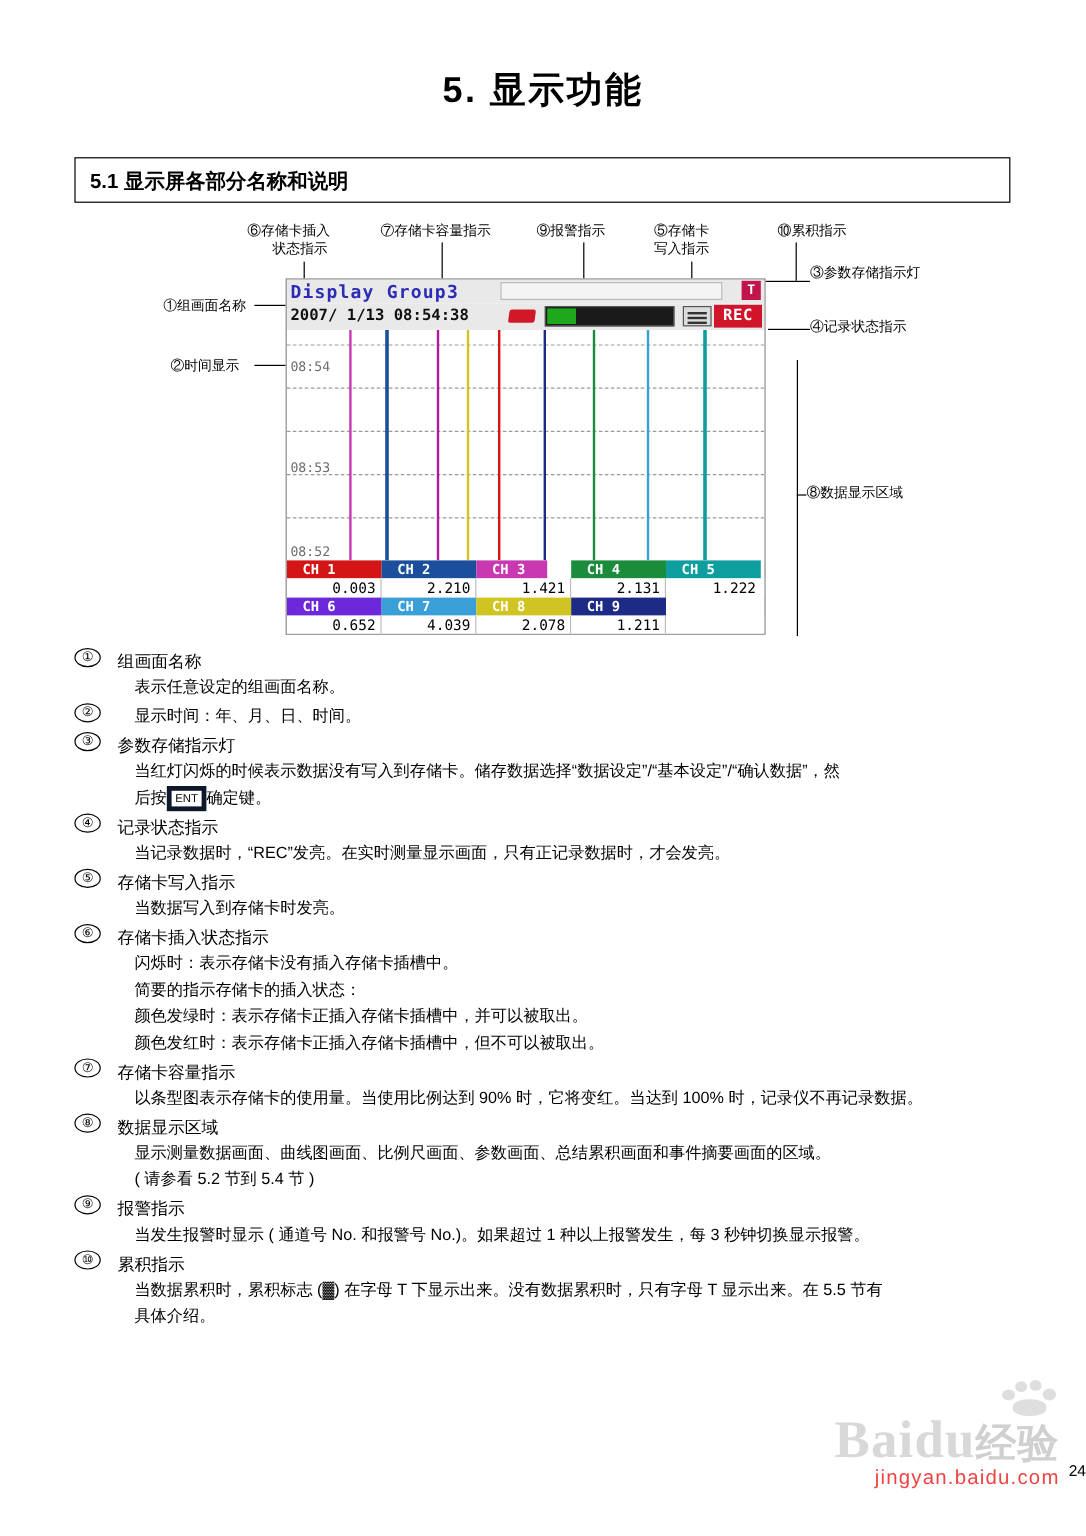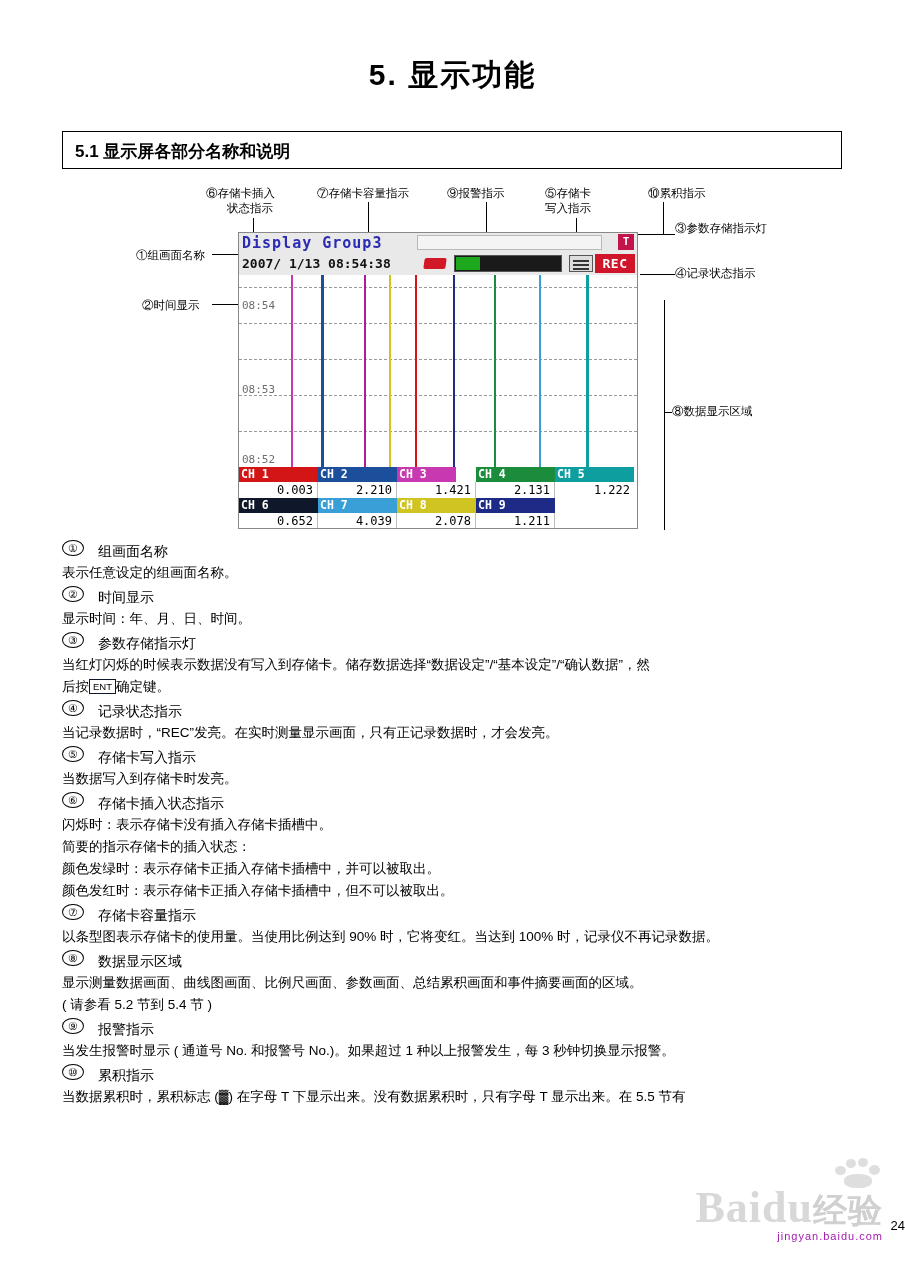--- a/index.html
+++ b/index.html
@@ -239,21 +239,21 @@
     width: 100%;
     height: 15px;
   }
   .legend-cell {
     position: absolute;
     top: 0;
     height: 15px;
     font-size: 11.5px;
     color: #fff;
     line-height: 15px;
-    padding-left: 2px;
+    padding-left: 13px;
     box-sizing: border-box;
     font-family: "DejaVu Sans Mono", monospace;
     font-weight: bold;
   }
   .value-row {
     position: relative;
     width: 100%;
     height: 16px;
     background: #fff;
   }
@@ -294,25 +294,26 @@
     font-size: 11px;
     line-height: 15px;
     text-align: center;
     box-sizing: border-box;
   }
   .item-title {
     margin-left: 36px;
     font-size: 14px;
   }
   .item-body {
+    margin-left: 50px;
     font-size: 13.5px;
   }
   .ent-key {
     display: inline-block;
-    border: 1px solid #0f172a;
+    border: 4px solid #0f172a;
     font-size: 9.5px;
     padding: 0 3px;
     line-height: 13px;
     vertical-align: 1px;
     font-family: "Liberation Sans", sans-serif;
   }
   .page-number {
     position: absolute;
     left: 0;
     top: 1218px;
@@ -331,22 +332,22 @@
   }
   .wm-main {
     font-size: 44px;
     font-weight: bold;
     color: #d8d8d8;
     letter-spacing: 1px;
     font-family: "Liberation Serif", serif;
   }
   .wm-main .cn { color: #d0d0d0; font-size: 34px; }
   .wm-sub {
-    font-size: 11px;
-    color: #a21caf;
+    font-size: 17px;
+    color: #ef4444;
     letter-spacing: 1px;
     margin-top: -4px;
   }
   .wm-paw {
     position: absolute;
     right: 2px;
     top: -26px;
     width: 46px;
     height: 30px;
   }
@@ -449,21 +450,21 @@
           <div class="legend-cell" style="left:316px; width:79px; background:#0f9ea0;">CH 5</div>
         </div>
         <div class="value-row">
           <div class="value-cell" style="left:0px;   width:79px;">0.003</div>
           <div class="value-cell" style="left:79px;  width:79px;">2.210</div>
           <div class="value-cell" style="left:158px; width:79px;">1.421</div>
           <div class="value-cell" style="left:237px; width:79px;">2.131</div>
           <div class="value-cell" style="left:316px; width:79px; border-right:none;">1.222</div>
         </div>
         <div class="legend-row">
-          <div class="legend-cell" style="left:0px;   width:79px; background:#0f172a;">CH 6</div>
+          <div class="legend-cell" style="left:0px;   width:79px; background:#6d28d9;">CH 6</div>
           <div class="legend-cell" style="left:79px;  width:79px; background:#3a9fd6;">CH 7</div>
           <div class="legend-cell" style="left:158px; width:79px; background:#cfc422;">CH 8</div>
           <div class="legend-cell" style="left:237px; width:79px; background:#1d2a86;">CH 9</div>
         </div>
         <div class="value-row">
           <div class="value-cell" style="left:0px;   width:79px;">0.652</div>
           <div class="value-cell" style="left:79px;  width:79px;">4.039</div>
           <div class="value-cell" style="left:158px; width:79px;">2.078</div>
           <div class="value-cell" style="left:237px; width:79px;">1.211</div>
         </div>
@@ -474,21 +475,20 @@
   <div class="body-list">
 
     <div class="item">
       <span class="num">①</span>
       <div class="item-title">组画面名称</div>
       <div class="item-body">表示任意设定的组画面名称。</div>
     </div>
 
     <div class="item">
       <span class="num">②</span>
-      <div class="item-title">时间显示</div>
       <div class="item-body">显示时间：年、月、日、时间。</div>
     </div>
 
     <div class="item">
       <span class="num">③</span>
       <div class="item-title">参数存储指示灯</div>
       <div class="item-body">当红灯闪烁的时候表示数据没有写入到存储卡。储存数据选择“数据设定”/“基本设定”/“确认数据”，然</div>
       <div class="item-body">
         <span>后按</span><span class="ent-key">ENT</span><span>确定键。</span>
       </div>
@@ -531,20 +531,21 @@
     <div class="item">
       <span class="num">⑨</span>
       <div class="item-title">报警指示</div>
       <div class="item-body">当发生报警时显示 ( 通道号 No. 和报警号 No.)。如果超过 1 种以上报警发生，每 3 秒钟切换显示报警。</div>
     </div>
 
     <div class="item">
       <span class="num">⑩</span>
       <div class="item-title">累积指示</div>
       <div class="item-body">当数据累积时，累积标志 (▓) 在字母 T 下显示出来。没有数据累积时，只有字母 T 显示出来。在 5.5 节有</div>
+      <div class="item-body">具体介绍。</div>
     </div>
 
   </div>
 
   <div class="page-number">24</div>
 
   <div class="watermark">
     <div class="wm-paw">
       <i style="left:0px;  top:10px; width:11px; height:9px;"></i>
       <i style="left:11px; top:3px;  width:10px; height:9px;"></i>

